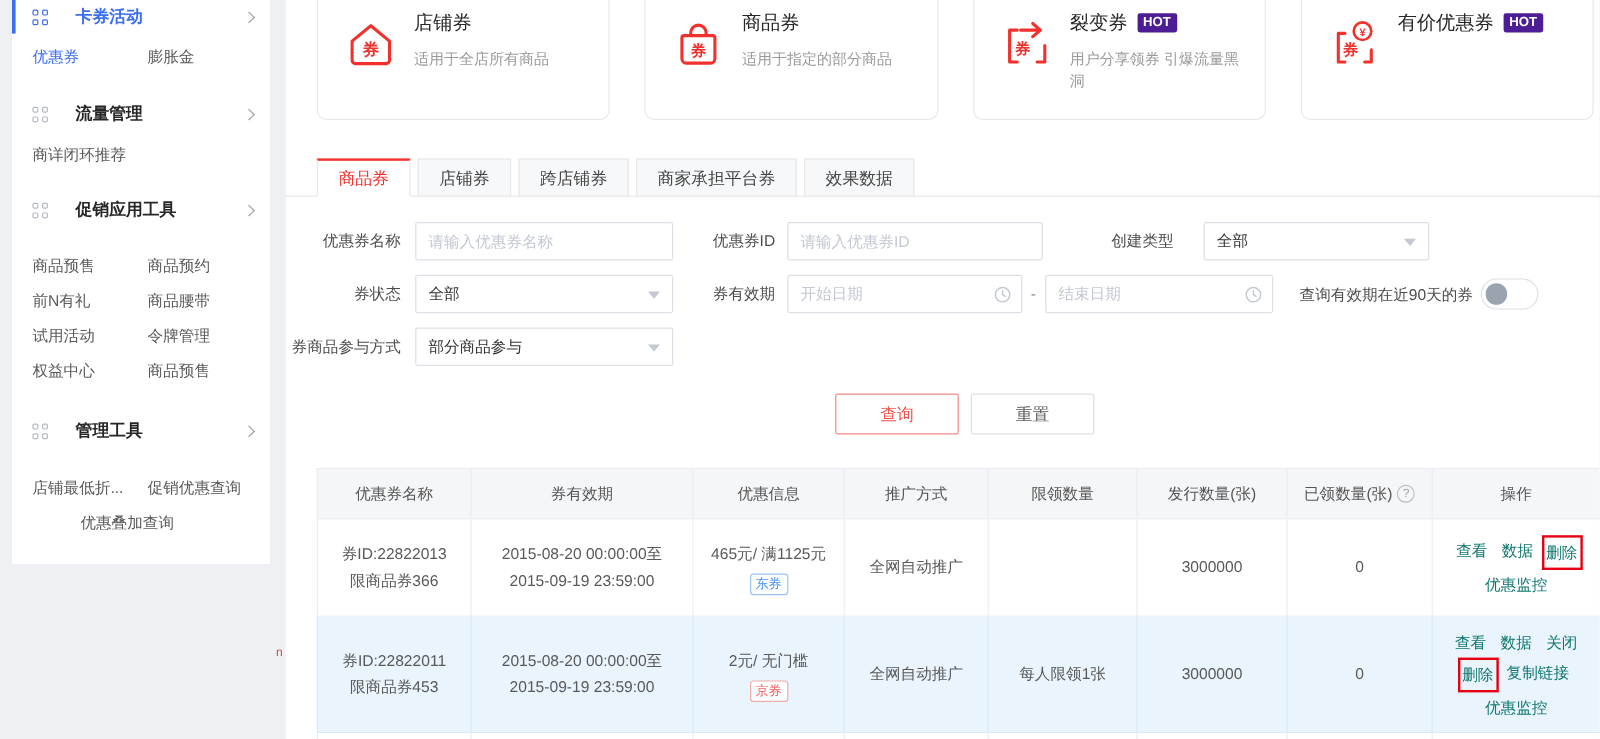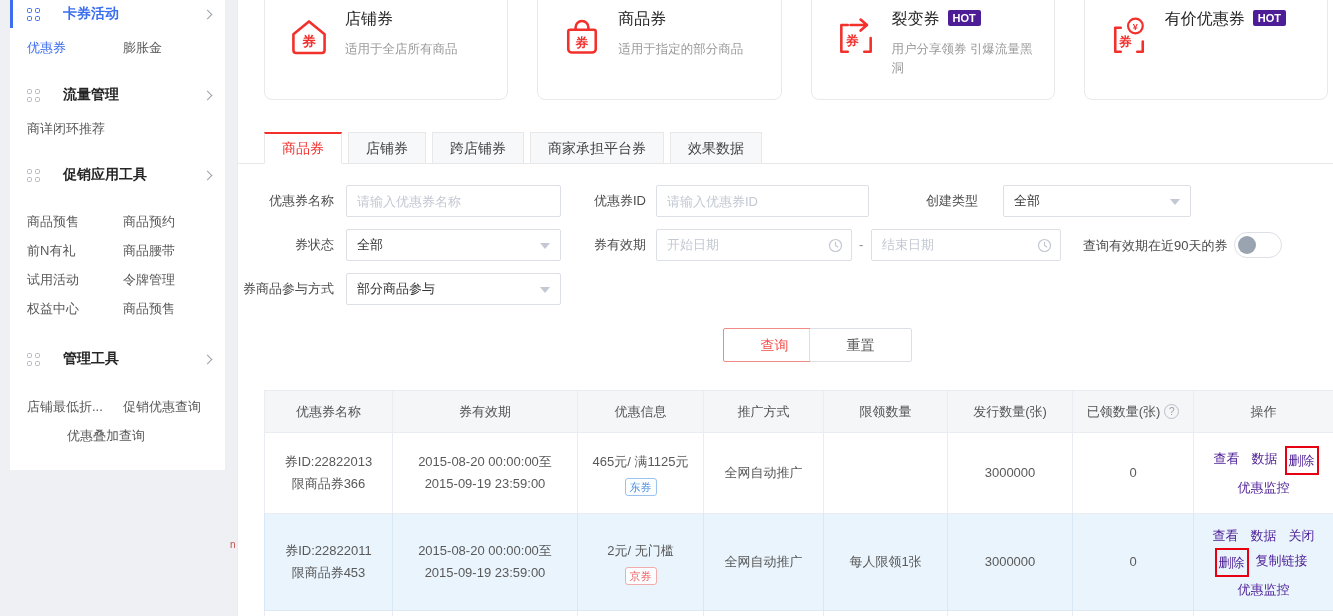--- a/index.html
+++ b/index.html
@@ -63,21 +63,21 @@
   .tcell:first-child { border-left:1px solid #e9edf2; }
   .thead { height:43px; background:#f5f6f8; border-top:1px solid #e9edf2; border-bottom:1px solid #e9edf2; }
   .thead .tcell { flex-direction:row; gap:4px; color:#555; }
   .tr1 { height:81px; background:#fff; border-bottom:1px solid #e9edf2; }
   .tr2 { height:97px; background:#e9f4fd; border-bottom:1px solid #dbe9f5; }
   .tr2 .tcell { border-right:1px solid #d9e8f6; }
   .tr2 .tcell:first-child { border-left:1px solid #d9e8f6; }
   .tr3 { height:5px; background:#fff; }
   .tr3 .tcell { border-right:1px solid #e9edf2; }
   .c1{width:129px}.c2{width:185px}.c3{width:126px}.c4{width:120px}.c5{width:124px}.c6{width:125px}.c7{width:121px}.c8{width:140px}
-  .link { color:#4c1d95; cursor:pointer; white-space:nowrap; }
+  .link { color:#0f766e; cursor:pointer; white-space:nowrap; }
   .act-line { display:flex; gap:12px; justify-content:center; line-height:25px; }
   .anno { border:2px solid #e60012; padding:0 2px; margin:0 -5px; }
   .tag { display:inline-block; font-size:11px; line-height:16px; padding:0 4px; border-radius:3px; margin-top:5px; background:#fdfeff; }
   .tag-blue { color:#4a90e2; border:1px solid #9cc3ee; }
   .tag-red { color:#f25f5f; border:1px solid #f3abab; }
   .qmark { display:inline-block; width:15px; height:15px; border:1px solid #b9bec7; border-radius:50%; font-size:10px; line-height:14px; text-align:center; color:#9aa0a8; }
 </style>
 </head>
 <body>
 
@@ -255,21 +255,21 @@
     <div class="toggle" style="left:996px; top:232px;">
       <span class="knob"></span>
     </div>
 
     <div class="flabel" style="left:0; top:280px; width:96px;">券商品参与方式</div>
     <div class="fselect" style="left:108px; top:273px; width:215px;">
       <span>部分商品参与</span>
       <span class="caret"></span>
     </div>
 
-    <div class="btn btn-query" style="left:458px; top:328px;margin-left:27px;">查询</div>
+    <div class="btn btn-query" style="left:458px; top:328px;">查询</div>
     <div class="btn btn-reset" style="left:571px; top:328px;">重置</div>
 
     <div class="table">
       <div class="trow thead">
         <div class="tcell c1">优惠券名称</div>
         <div class="tcell c2">券有效期</div>
         <div class="tcell c3">优惠信息</div>
         <div class="tcell c4">推广方式</div>
         <div class="tcell c5">限领数量</div>
         <div class="tcell c6">发行数量(张)</div>

